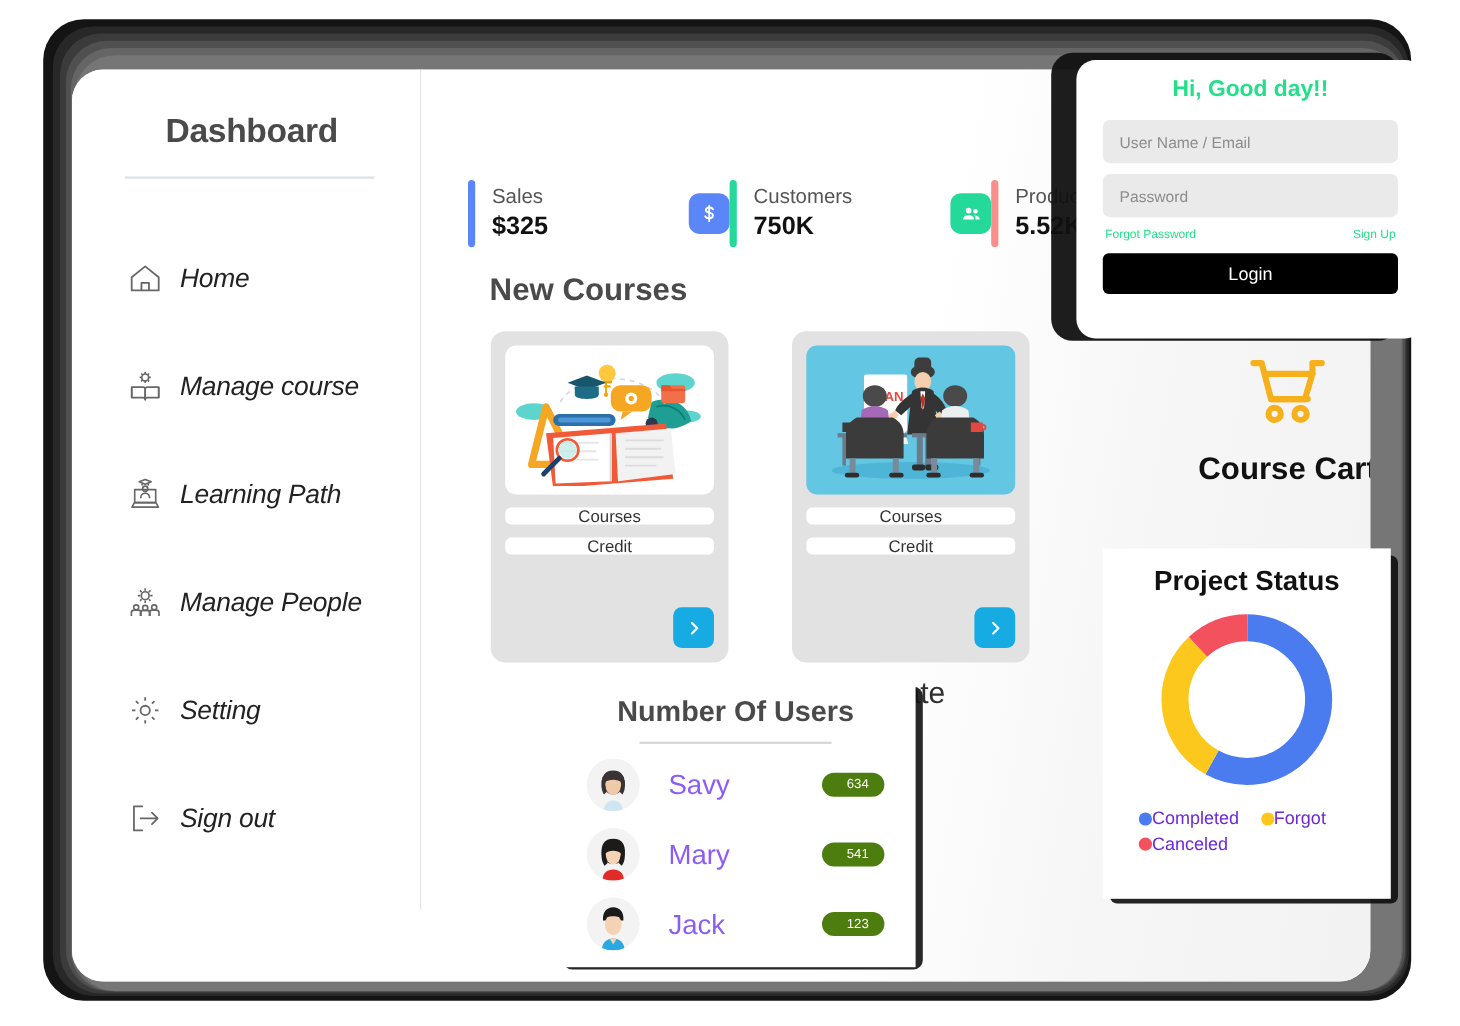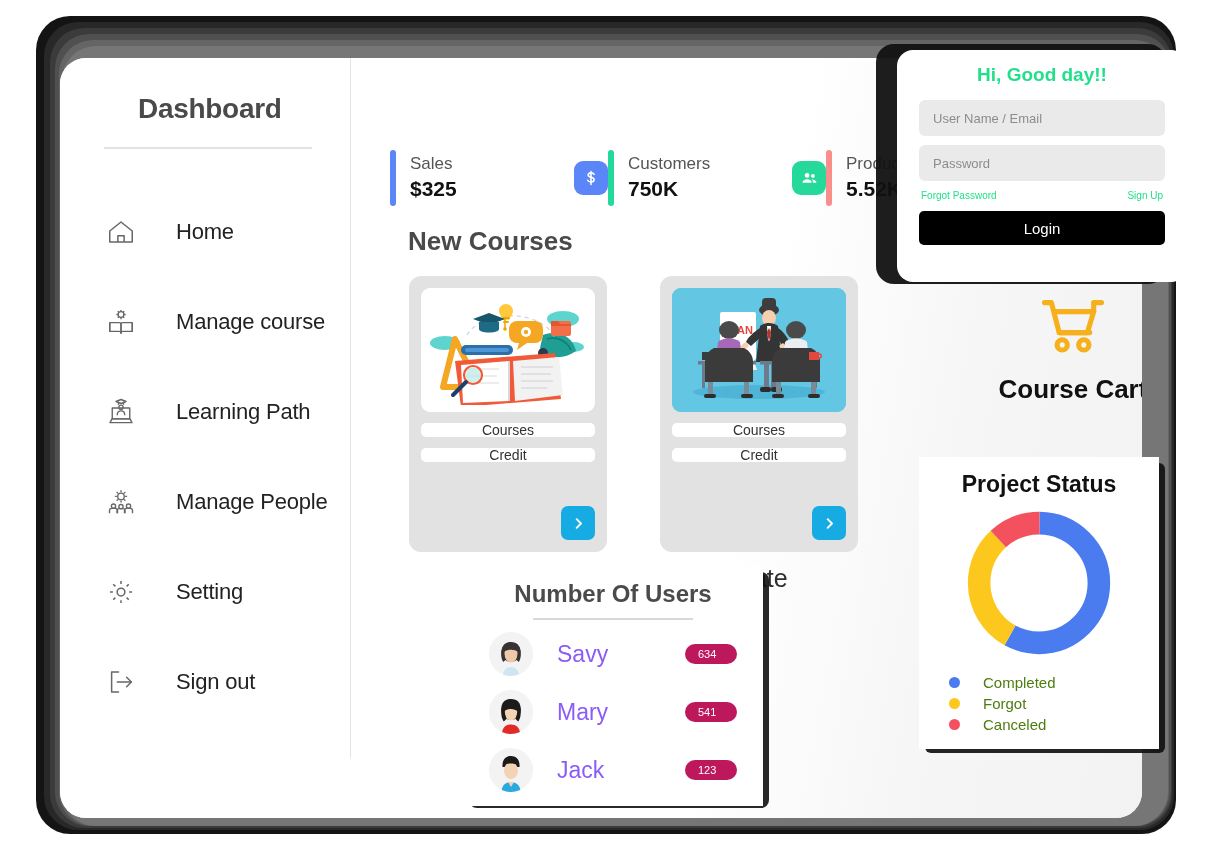--- a/index.html
+++ b/index.html
@@ -21,21 +21,21 @@
   .dash-inner{position:absolute;inset:0;
     background:linear-gradient(100deg,#ffffff 0%,#ffffff 62%,#f6f6f6 80%,#f2f2f2 100%);}
 
   
   .sidebar{position:absolute;left:0;top:0;width:290px;height:700px;
     border-right:1px solid #e3e5e8;}
   .sb-title{position:absolute;left:78px;top:35px;font-size:28px;font-weight:bold;
     color:#4a4a4a;letter-spacing:-.3px;}
   .sb-rule{position:absolute;left:44px;top:89px;width:208px;height:2px;background:#e0e3e6;}
   .nav{position:absolute;left:44px;top:150px;width:250px;}
-  .nav-item{display:flex;align-items:center;gap:38px;height:48px;margin-bottom:42px;cursor:pointer;}
+  .nav-item{display:flex;align-items:center;gap:12px;height:48px;margin-bottom:42px;cursor:pointer;font-style:italic;}
   .nav-icon{width:34px;height:34px;flex:0 0 34px;display:flex;align-items:center;justify-content:center;}
   .nav-label{font-size:22px;color:#222;letter-spacing:-.2px;white-space:nowrap;}
 
   
   .stats{position:absolute;left:330px;top:92px;display:flex;gap:0;align-items:center;}
   .stat{display:flex;align-items:center;width:218px;}
   .stat-bar{width:6px;height:56px;border-radius:3px;flex:0 0 6px;}
   .stat-txt{margin-left:14px;flex:1;}
   .stat-label{font-size:17px;color:#555;line-height:1.35;}
   .stat-val{font-size:21px;font-weight:bold;color:#111;line-height:1.25;}
@@ -78,32 +78,32 @@
   .users-shadow{position:absolute;left:469px;top:572px;width:300px;height:236px;background:#111;
     border-radius:8px;opacity:.9;}
   .users{position:absolute;left:463px;top:566px;width:300px;height:240px;background:#fff;
     padding:14px 26px;box-sizing:border-box;}
   .users-title{text-align:center;font-size:24px;font-weight:bold;color:#4a4a4a;}
   .users-rule{width:160px;height:2px;background:#d9d9d9;margin:10px auto 12px auto;}
   .user-row{display:flex;align-items:center;margin-bottom:14px;}
   .avatar{width:44px;height:44px;border-radius:50%;overflow:hidden;flex:0 0 44px;
     background:#f2f2f2;}
   .user-name{flex:1;margin-left:24px;font-size:23px;color:#8b5cf6;}
-  .user-badge{background:#be185d;color:#fff;font-size:11px;border-radius:10px;
-    padding:4px 13px;min-width:26px;text-align:left;}
+  .user-badge{background:#4d7c0f;color:#fff;font-size:11px;border-radius:10px;
+    padding:4px 13px;min-width:26px;text-align:right;}
 
   
   .ps-shadow{position:absolute;left:925px;top:463px;width:240px;height:290px;background:#111;
     border-radius:6px;opacity:.92;}
   .project{position:absolute;left:919px;top:457px;width:240px;height:292px;background:#fff;
     padding:14px 18px;box-sizing:border-box;}
   .ps-title{text-align:center;font-size:23px;font-weight:bold;color:#111;margin-bottom:6px;}
   .ps-chart{display:flex;justify-content:center;margin-top:4px;}
   .ps-legend{margin-top:12px;display:flex;flex-wrap:wrap;gap:4px 18px;padding-left:12px;}
-  .leg{display:flex;align-items:center;gap:23px;font-size:15px;color:#4d7c0f;}
+  .leg{display:flex;align-items:center;gap:0;font-size:15px;color:#6d28d9;}
   .leg-dot{width:11px;height:11px;border-radius:50%;flex:0 0 11px;}
 </style>
 </head>
 <body>
 
 <div class="frame-stack fs1"></div>
 <div class="frame-stack fs2"></div>
 <div class="frame-stack fs3"></div>
 <div class="frame-stack fs4"></div>
 <div class="frame-stack fs5"></div>

